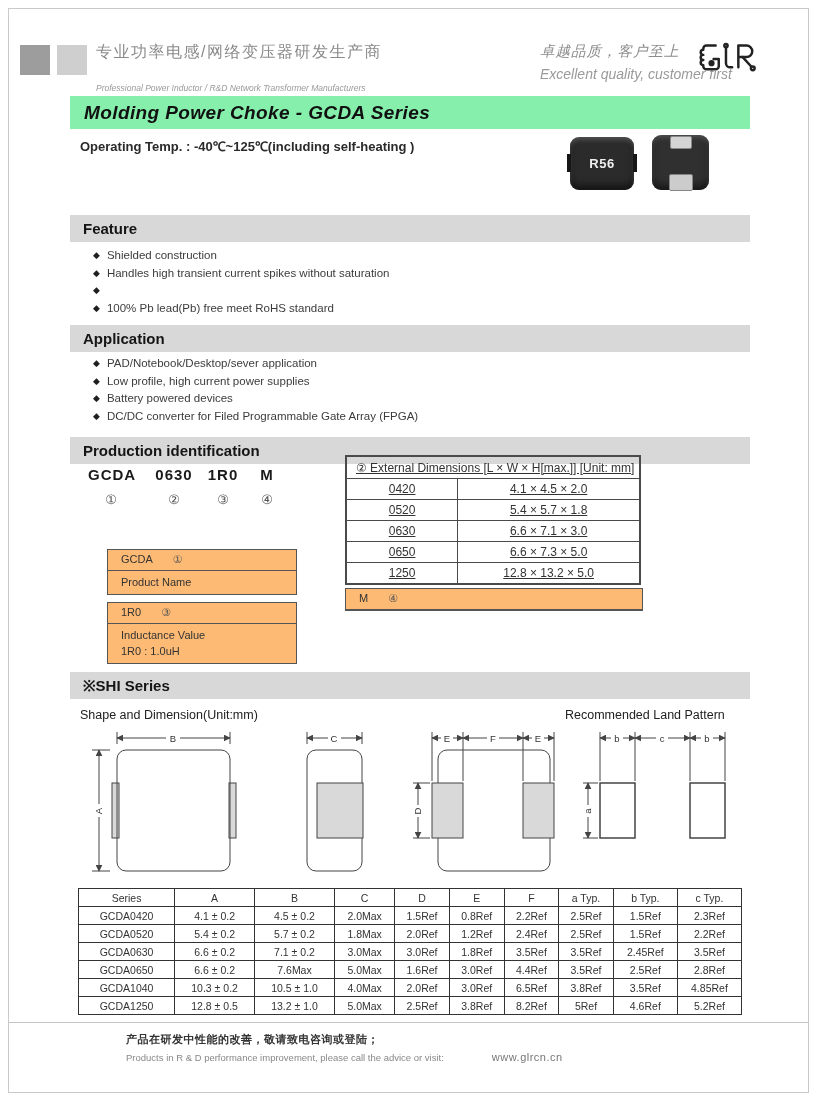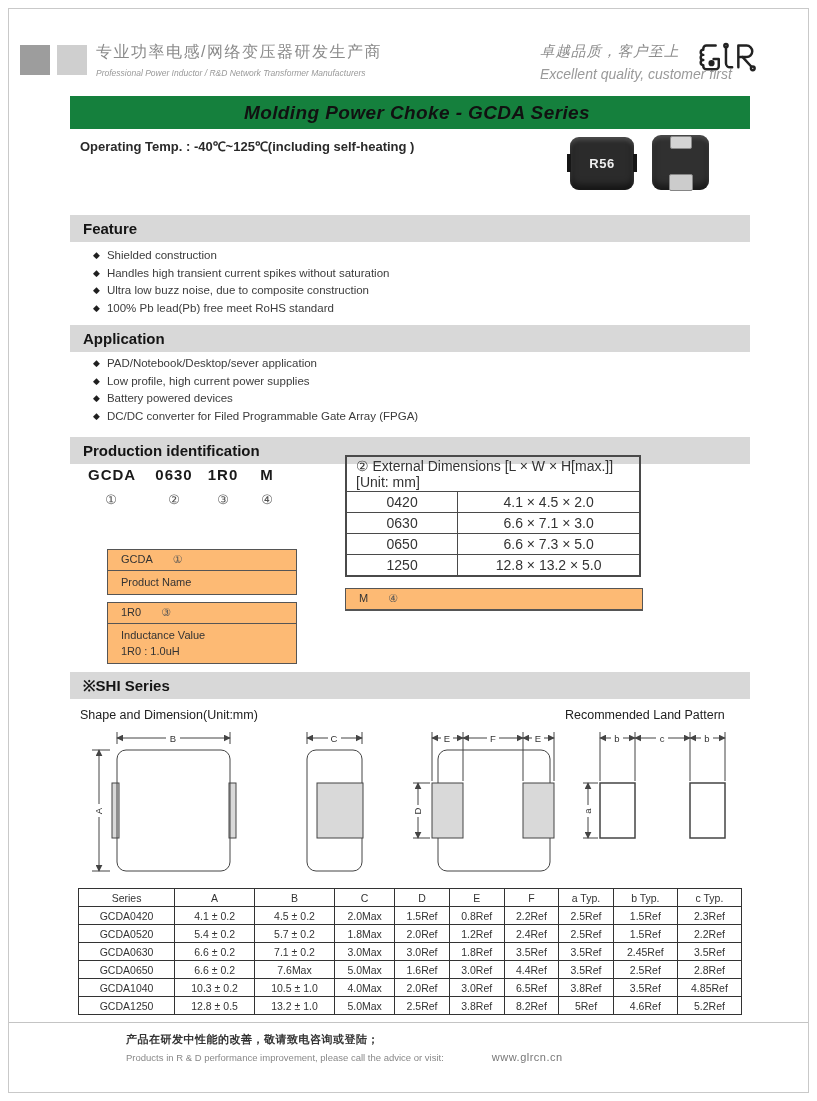--- a/index.html
+++ b/index.html
@@ -6,28 +6,28 @@
   .page{position:relative;width:817px;height:1101px;background:#fff;
         font-family:"Liberation Sans",sans-serif;overflow:hidden;color:#222;}
   .abs{position:absolute;}
   .frame{position:absolute;left:8px;top:8px;right:8px;bottom:8px;border:1px solid #c9c9c9;}
 
   
   .sq1{left:20px;top:45px;width:30px;height:30px;background:#9d9d9d;}
   .sq2{left:57px;top:45px;width:30px;height:30px;background:#cfcfcf;}
   .company{left:96px;top:42px;}
   .company .zh{font-size:16px;color:#8b8b8b;letter-spacing:1.5px;}
-  .company .en{font-size:8.5px;font-style:italic;color:#9a9a9a;margin-top:5px;}
+  .company .en{font-size:8.5px;font-style:italic;color:#9a9a9a;margin-top:20px;}
   .slogan{left:540px;top:42px;}
   .slogan .zh{font-size:14.5px;color:#8b8b8b;font-style:italic;letter-spacing:1px;}
   .slogan .en{font-size:14px;font-style:italic;color:#9a9a9a;margin-top:5px;}
   .logo{left:694px;top:40px;width:66px;height:38px;}
 
   
-  .titlebar{left:70px;top:96px;width:680px;height:33px;background:#15803d;text-align:center;}
+  .titlebar{left:70px;top:96px;width:680px;height:33px;background:#86efac;}
   .titlebar span{display:inline-block;margin-left:14px;line-height:33px;font-size:19px;
                  font-weight:bold;font-style:italic;color:#111;letter-spacing:.4px;}
   .optemp{left:80px;top:137px;font-size:13px;font-weight:bold;color:#2a2a2a;}
 
   
   .photoA{left:570px;top:137px;width:64px;height:53px;background:#2b2b2b;border-radius:9px;
           box-shadow:inset 0 3px 4px rgba(255,255,255,.18),inset 0 -5px 7px rgba(0,0,0,.55);
           display:flex;align-items:center;justify-content:center;}
   .photoA::before,.photoA::after{content:"";position:absolute;width:4px;height:18px;background:#161616;top:17px;}
   .photoA::before{left:-3px;} .photoA::after{right:-3px;}
@@ -52,21 +52,21 @@
 
   
   .pcol{position:absolute;top:466px;text-align:center;}
   .pcol .seg{font-size:15px;font-weight:bold;color:#1a1a1a;letter-spacing:1px;}
   .pcol .idx{font-size:13px;color:#555;margin-top:9px;}
   .pcol:nth-of-type(1){left:88px;width:46px;} .pcol:nth-of-type(2){left:153px;width:42px;}
   .pcol:nth-of-type(3){left:206px;width:34px;} .pcol:nth-of-type(4){left:255px;width:24px;}
 
   
   table.ext{position:absolute;left:345px;top:455px;width:296px;border-collapse:collapse;
-            font-size:14px;color:#333;border:2px solid #4a4a4a;}
+            font-size:12px;color:#333;border:2px solid #4a4a4a;text-decoration:underline;}
   table.ext th{border:1px solid #4a4a4a;height:19px;font-weight:normal;text-align:left;padding-left:9px;}
   table.ext td{border:1px solid #4a4a4a;height:18px;text-align:center;}
   table.ext td:first-child{width:38%;}
 
   
   .ibox{position:absolute;border:1.5px solid #555;font-size:11px;color:#333;background:#fdba74;}
   .ibox .bhead{border-bottom:1px solid #555;padding:3px 0 4px 13px;}
   .ibox .bhead .idx{margin-left:20px;color:#555;}
   .ibox .blines{padding:3px 0 4px 13px;}
   .ibox .blines div{line-height:16px;}
@@ -144,21 +144,20 @@
       <li>
         <span class="dia">◆</span>
         <span>Shielded construction</span>
       </li>
       <li>
         <span class="dia">◆</span>
         <span>Handles high transient current spikes without saturation</span>
       </li>
       <li>
         <span class="dia">◆</span>
-        <span>Ultra low buzz noise, due to composite construction</span>
       </li>
       <li>
         <span class="dia">◆</span>
         <span>100% Pb lead(Pb) free meet RoHS standard</span>
       </li>
     </ul>
 
   <div class="abs secbar bar-application">
     <span>Application</span>
   </div>
@@ -206,20 +205,24 @@
   <table class="ext">
     <thead>
       <tr>
           <th colspan="2">②  External Dimensions [L × W × H[max.]]  [Unit: mm]</th>
         </tr>
     </thead>
     <tbody id="ext-dims-body">
         <tr>
           <td>0420</td>
           <td>4.1 × 4.5 × 2.0</td>
+        </tr>
+        <tr>
+          <td>0520</td>
+          <td>5.4 × 5.7 × 1.8</td>
         </tr>
         <tr>
           <td>0630</td>
           <td>6.6 × 7.1 × 3.0</td>
         </tr>
         <tr>
           <td>0650</td>
           <td>6.6 × 7.3 × 5.0</td>
         </tr>
         <tr>

